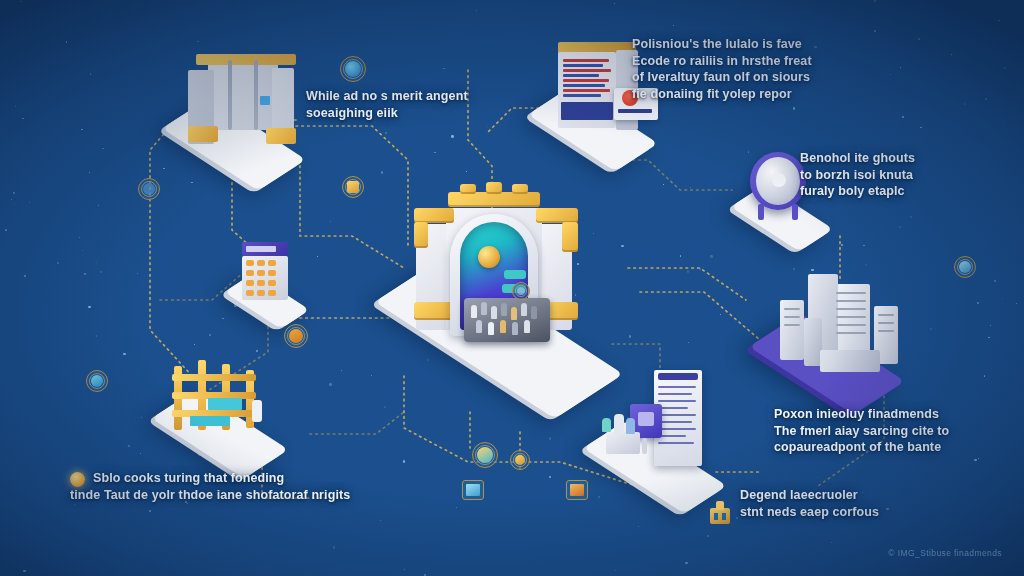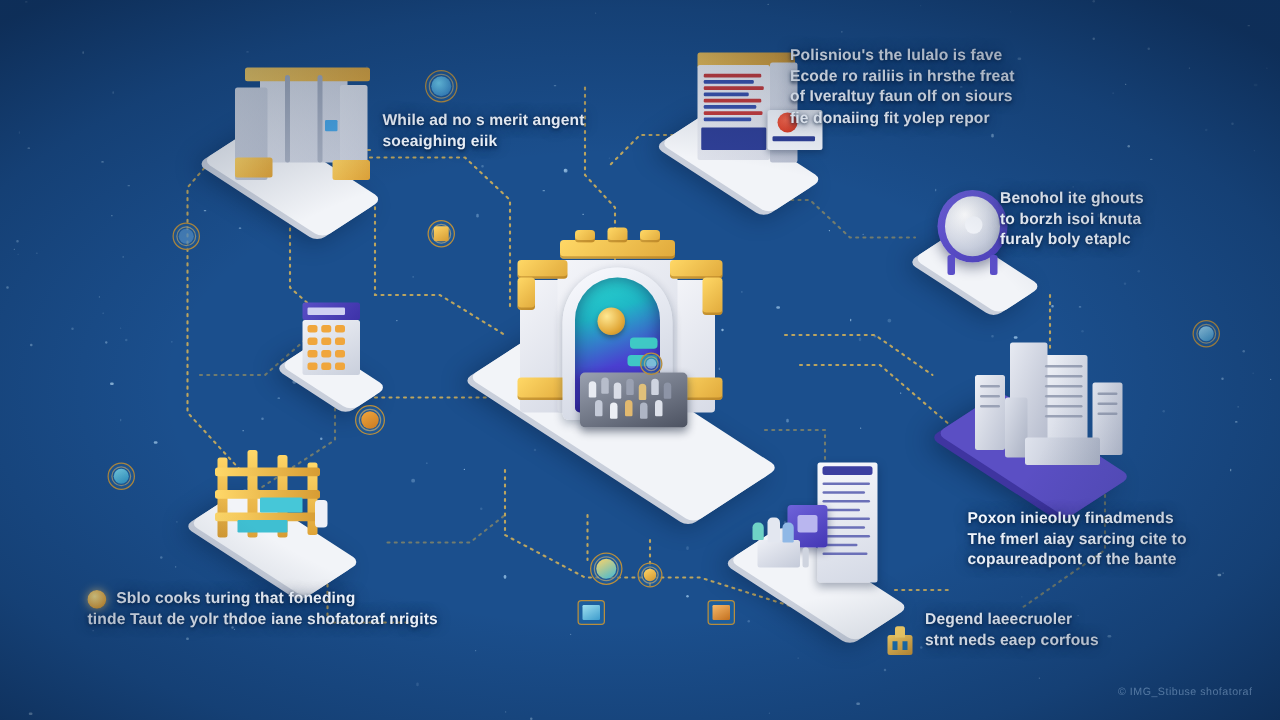--- a/index.html
+++ b/index.html
@@ -535,14 +535,14 @@
     <div class="ring"></div>
     <div class="gl" style="background:rgba(190,225,250,.55);"></div>
   </div>
   <div class="node" style="left:138px;top:178px;width:22px;height:22px;">
     <div class="ring"></div>
     <div class="gl" style="background:rgba(120,180,230,.45);"></div>
   </div>
 
   <div id="vign"></div>
 
-  <div class="watermark">© IMG_Stibuse shofatoraf</div>
+  <div class="watermark">© IMG_Stibuse finadmends</div>
 </div>
 
 </body></html>

